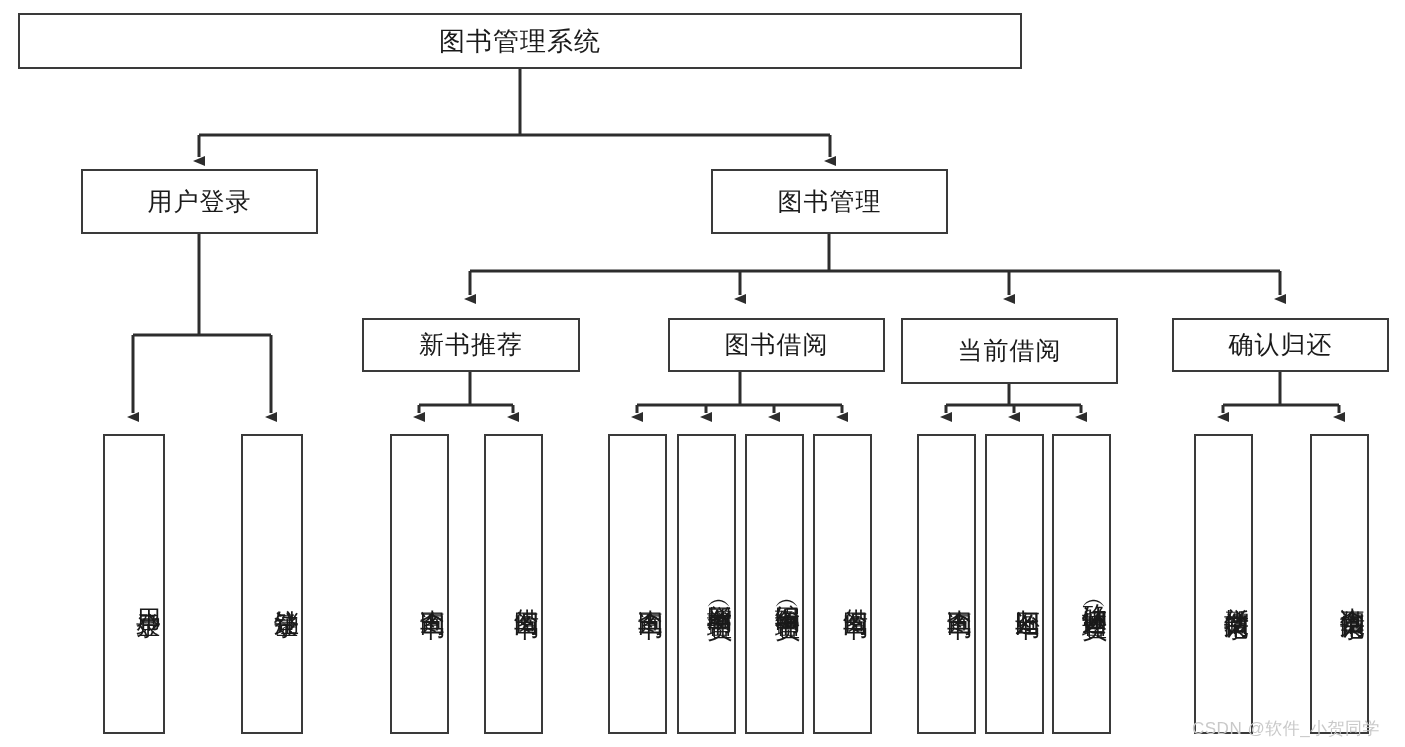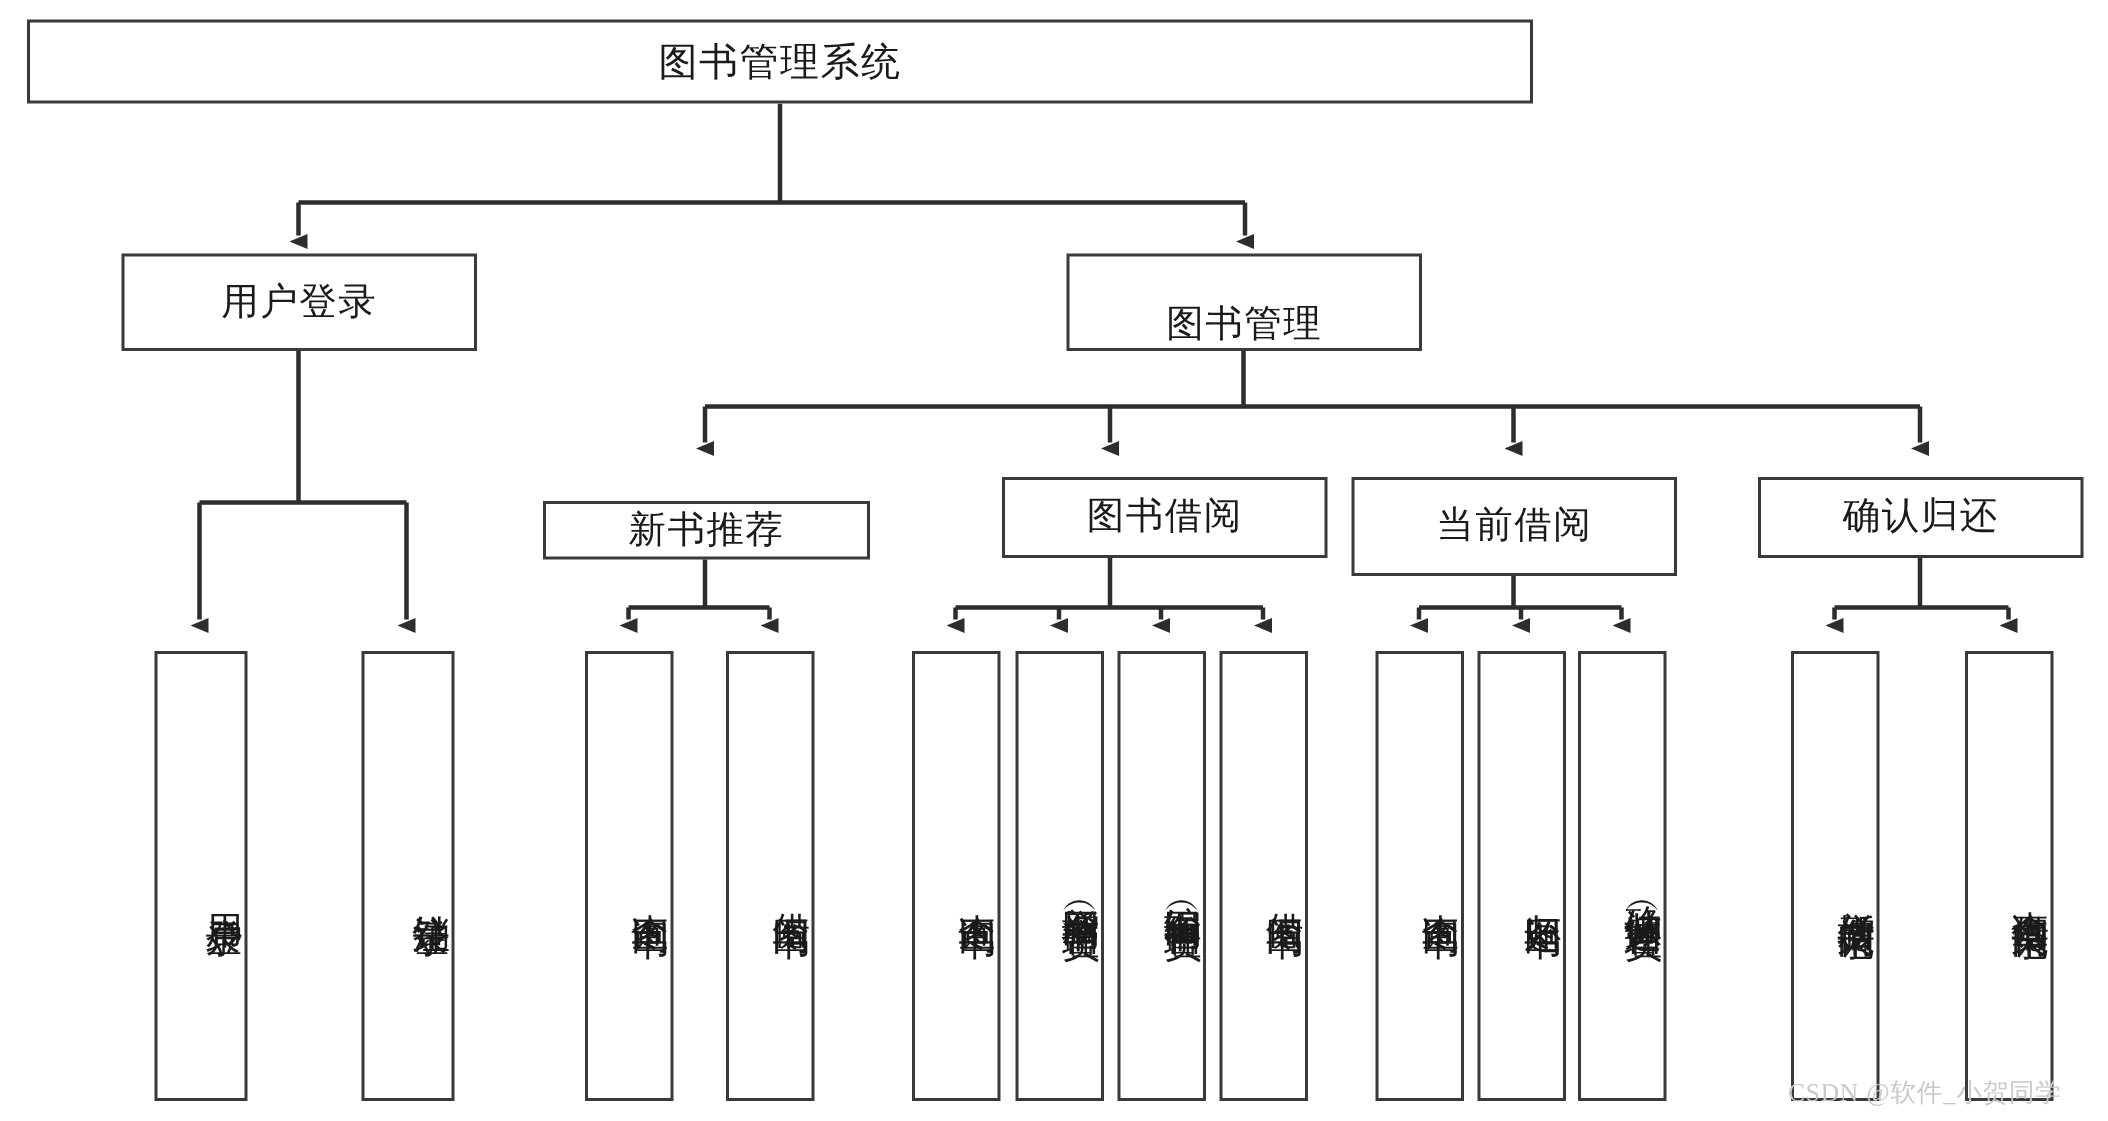--- a/index.html
+++ b/index.html
@@ -58,21 +58,21 @@
     writing-mode: vertical-rl;
     text-orientation: upright;
     display: block;
   }
   .watermark {
     position: absolute;
     font-size: 17px;
     color: #c9c9c9;
     white-space: nowrap;
     letter-spacing: 0.5px;
-    font-family: Liberation Serif, serif;
+    font-family: Liberation Sans, sans-serif;
   }
 </style>
 </head>
 <body>
 
 <div id="canvas">
 
   <svg id="wires" viewBox="0 0 1405 747" xmlns="http://www.w3.org/2000/svg">
     <defs>
       <marker id="arrow" markerWidth="10" markerHeight="12" refX="1" refY="6" orient="auto" markerUnits="userSpaceOnUse">
@@ -123,25 +123,25 @@
     </g>
   </svg>
 
   <div class="node horizontal root" style="left:18px; top:13px; width:1004px; height:56px;align-items:center;">
     <span>图书管理系统</span>
   </div>
 
   <div class="node horizontal" style="left:81px; top:169px; width:237px; height:65px;">
     <span>用户登录</span>
   </div>
-  <div class="node horizontal" style="left:711px; top:169px; width:237px; height:65px;align-items:flex-end;">
+  <div class="node horizontal" style="left:711px; top:169px; width:237px; height:65px;">
     <span>图书管理</span>
   </div>
 
-  <div class="node horizontal" style="left:362px; top:318px; width:218px; height:39px;margin-top:16px;">
+  <div class="node horizontal" style="left:362px; top:318px; width:218px; height:54px;">
     <span>新书推荐</span>
   </div>
   <div class="node horizontal" style="left:668px; top:318px; width:217px; height:54px;">
     <span>图书借阅</span>
   </div>
   <div class="node horizontal" style="left:901px; top:318px; width:217px; height:66px;">
     <span>当前借阅</span>
   </div>
   <div class="node horizontal" style="left:1172px; top:318px; width:217px; height:54px;">
     <span>确认归还</span>

